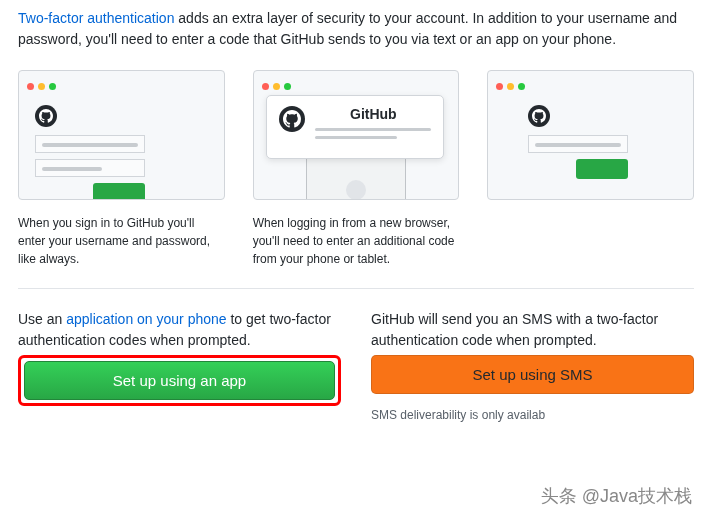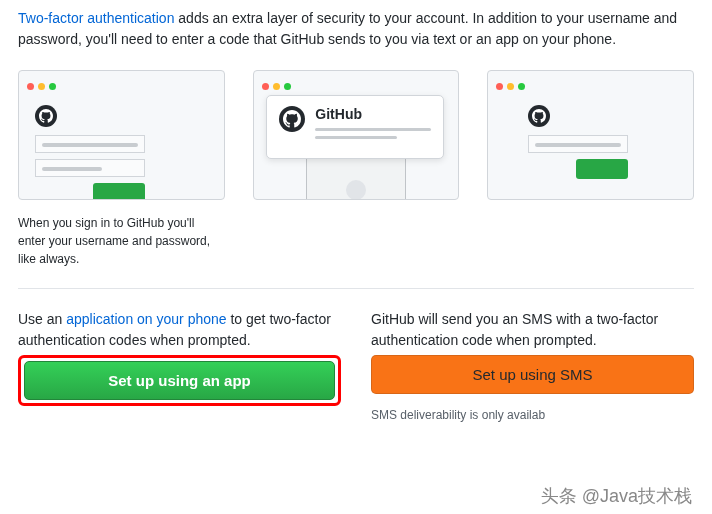--- a/index.html
+++ b/index.html
@@ -84,20 +84,21 @@
       width: 178px;
       height: 64px;
       background: #fff;
       border: 1px solid #d1d5da;
       border-radius: 5px;
       box-shadow: 0 2px 6px rgba(0,0,0,0.1);
       display: flex;
       align-items: flex-start;
       padding: 10px 12px;
       gap: 10px;
+      text-align: center;
     }
     .gh-card .logo-circle { width: 26px; height: 26px; flex-shrink: 0; margin: 0; }
     .gh-card .logo-circle svg { width: 18px; height: 18px; }
     .gh-card-lines { flex: 1; }
     .gh-title { font-weight: 600; font-size: 14px; margin-bottom: 6px; color: #24292e; }
     .gh-line { height: 3px; background: #c8ccd0; border-radius: 2px; margin-bottom: 5px; }
     .gh-line.short { width: 70%; }
     .phone-btn {
       width: 20px; height: 20px;
       background: #e1e4e8;
@@ -134,21 +135,20 @@
       font-weight: 500;
       text-align: center;
       border-radius: 5px;
       border: 1px solid rgba(27,31,35,0.15);
       cursor: pointer;
     }
     .btn-app {
       background: linear-gradient(#34d058, #28a745);
       color: #fff;
       border-color: #22863a;
-      font-weight: bold;
     }
     .highlight-box {
       border: 3px solid #ff0000;
       border-radius: 6px;
       padding: 3px;
     }
     .btn-sms {
       background: #f97316;
       color: #24292e;
     }
@@ -212,20 +212,21 @@
               <path d="M8 0C3.58 0 0 3.58 0 8c0 3.54 2.29 6.53 5.47 7.59.4.07.55-.17.55-.38 0-.19-.01-.82-.01-1.49-2.01.37-2.53-.49-2.69-.94-.09-.23-.48-.94-.82-1.13-.28-.15-.68-.52-.01-.53.63-.01 1.08.58 1.23.82.72 1.21 1.87.87 2.33.66.07-.52.28-.87.51-1.07-1.78-.2-3.64-.89-3.64-3.95 0-.87.31-1.59.82-2.15-.08-.2-.36-1.02.08-2.12 0 0 .67-.21 2.2.82.64-.18 1.32-.27 2-.27.68 0 1.36.09 2 .27 1.53-1.04 2.2-.82 2.2-.82.44 1.1.16 1.92.08 2.12.51.56.82 1.27.82 2.15 0 3.07-1.87 3.75-3.65 3.95.29.25.54.73.54 1.48 0 1.07-.01 1.93-.01 2.2 0 .21.15.46.55.38A8.013 8.013 0 0016 8c0-4.42-3.58-8-8-8z"></path>
             </svg>
         </div>
         <div class="gh-card-lines">
           <div class="gh-title">GitHub</div>
           <div class="gh-line"></div>
           <div class="gh-line short"></div>
         </div>
       </div>
     </div>
+    <p class="caption">When logging in from a new browser, you'll need to enter an additional code from your phone or tablet.</p>
   </div>
 
   <div class="col">
     <div class="illus">
       <div class="dots">
         <span class="dot r"></span><span class="dot y"></span><span class="dot g"></span>
       </div>
       <div class="illus-body right-body">
         <div class="logo-circle">
           <svg viewBox="0 0 16 16">

